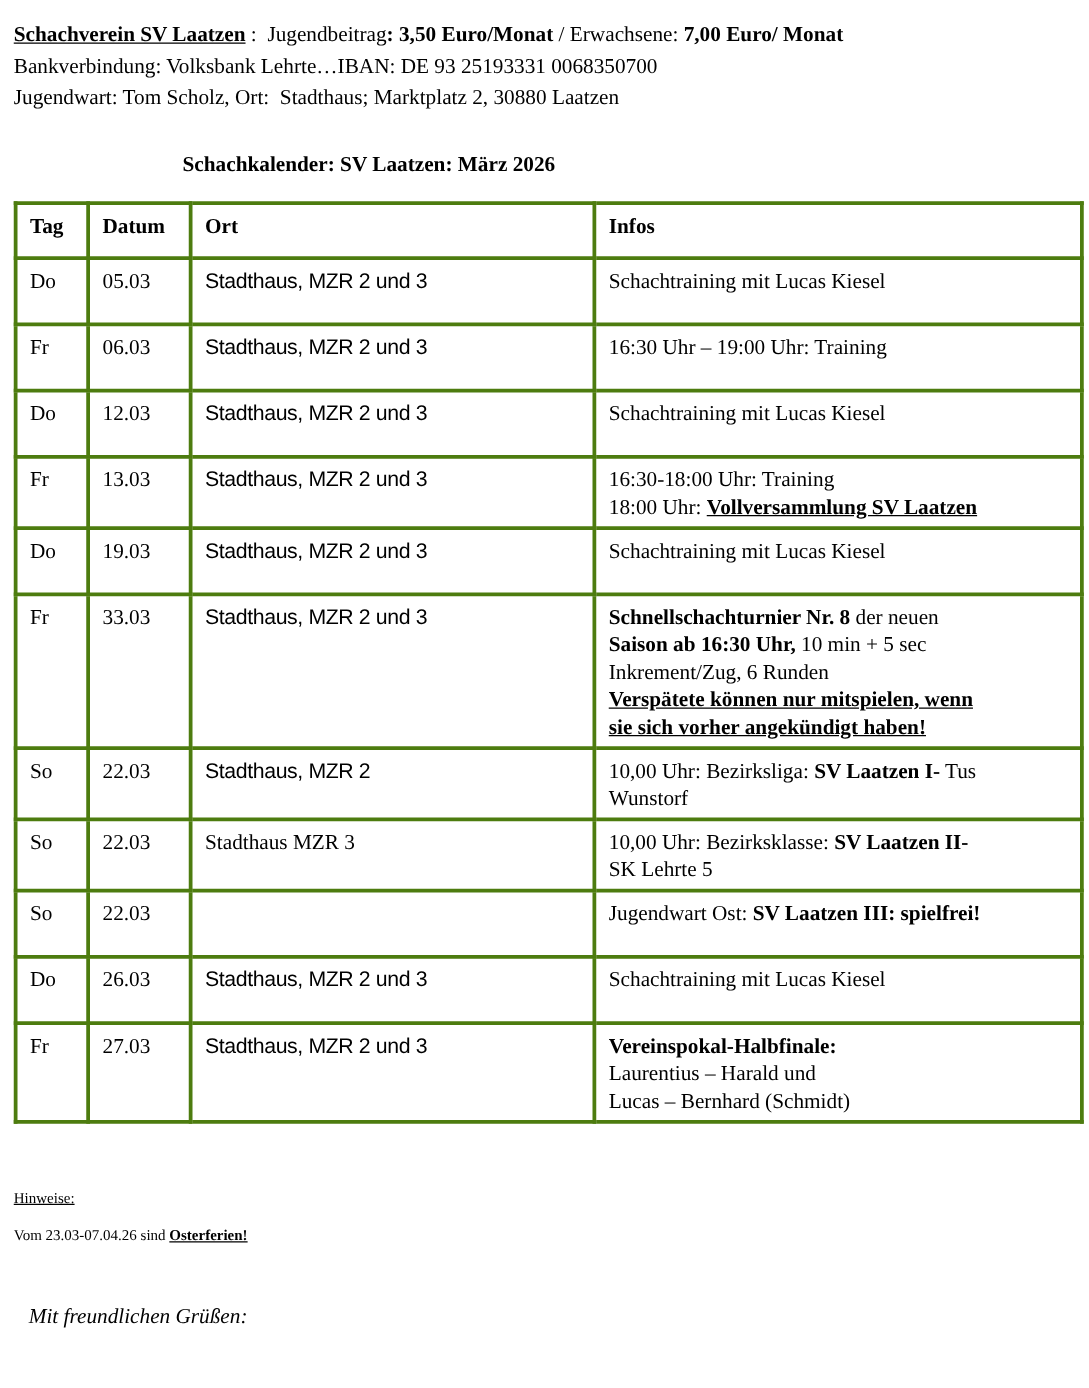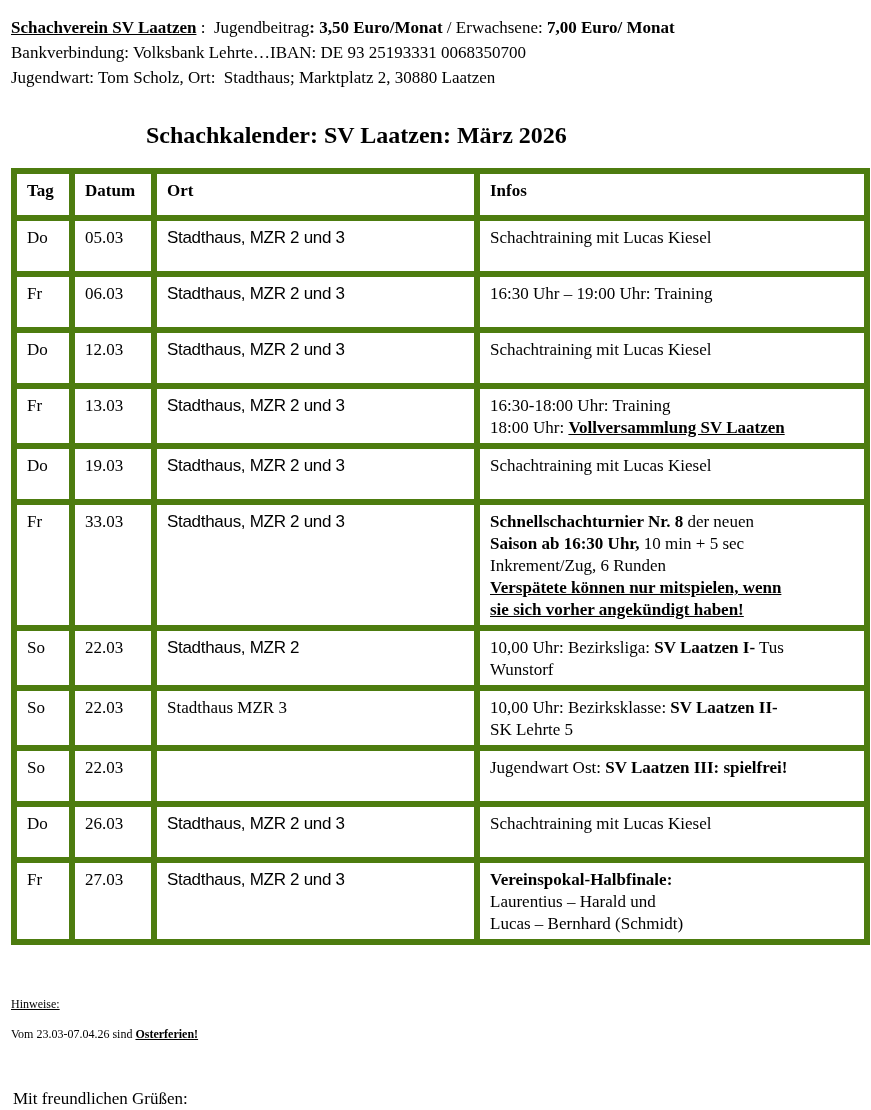--- a/index.html
+++ b/index.html
@@ -13,38 +13,38 @@
   .page { padding: 15px 8px 0 11px; }
 
   
   .doc-header p { margin: 0; font-size: 17px; line-height: 25px; white-space: pre-wrap; }
 
   .b { font-weight: bold; text-align: center; }
   .u { text-decoration: underline; }
 
   
   .title {
-    font-size: 24px;
+    font-size: 17px;
     font-weight: bold;
     margin: 32px 0 19px 135px;
     white-space: pre-wrap;
   }
 
   
   table.cal {
     border-collapse: collapse;
     table-layout: fixed;
     width: 853px;
   }
   table.cal col.c-tag   { width: 58px; }
   table.cal col.c-datum { width: 82px; }
   table.cal col.c-ort   { width: 323px; }
   table.cal col.c-infos { width: 390px; }
   table.cal th, table.cal td {
-    border: 6px solid #4d7c0f;
+    border: 3px solid #4d7c0f;
     vertical-align: top;
     text-align: left;
     padding: 6px 8px 4px 10px;
     font-size: 17px;
     line-height: 22px;
     white-space: pre-wrap;
     overflow: hidden;
   }
   table.cal th { font-weight: bold; height: 31px; }
   table.cal td { height: 40px; }
@@ -58,21 +58,21 @@
   .info-line { margin: 0; }
 
   
   .notes { margin-top: 47px; font-size: 12px; }
   .notes p { margin: 0; }
   .notes .head { line-height: 25px; }
   .notes .spread { line-height: 34px; }
 
   
   .closing { margin-top: 36px; font-size: 17px; }
-  .closing p { margin: 2px; line-height: 23px; }
+  .closing p { margin: 12px; font-style: italic; line-height: 23px; }
 </style>
 </head>
 <body>
 
 <div class="page">
 
   <div class="doc-header">
     <p><span class="b u">Schachverein SV Laatzen</span><span> :  Jugendbeitrag</span><span class="b">: 3,50 Euro/Monat</span><span> / Erwachsene: </span><span class="b">7,00 Euro/ Monat</span></p>
     <p>Bankverbindung: Volksbank Lehrte…IBAN: DE 93 25193331 0068350700</p>
     <p>Jugendwart: Tom Scholz, Ort:  Stadthaus; Marktplatz 2, 30880 Laatzen</p>

